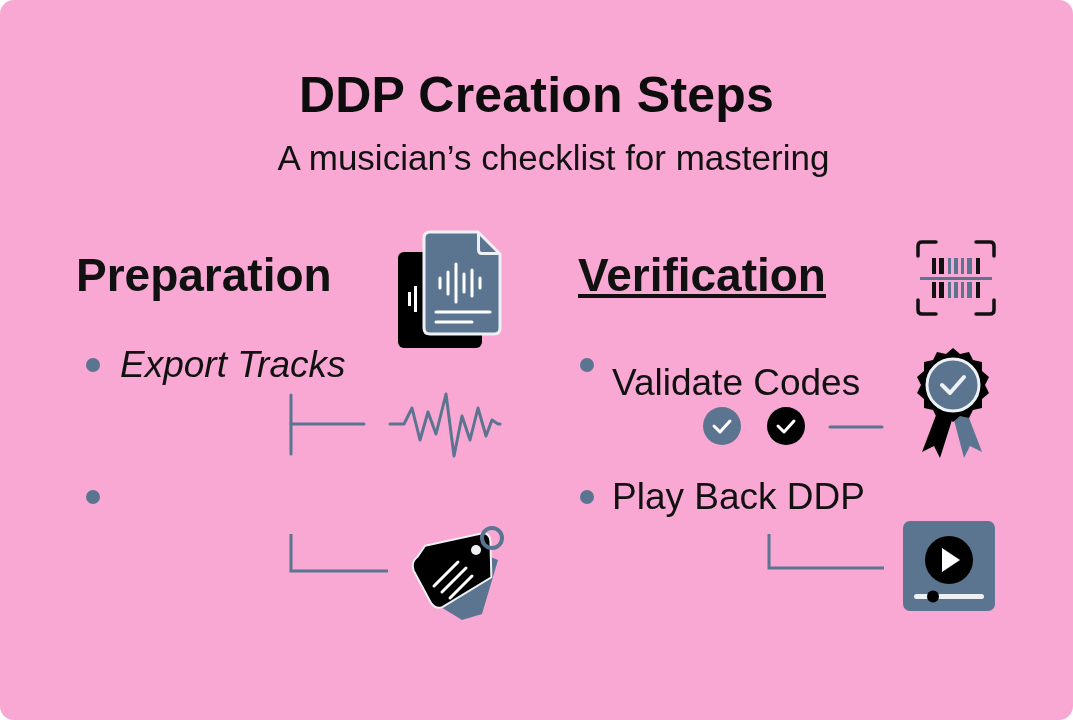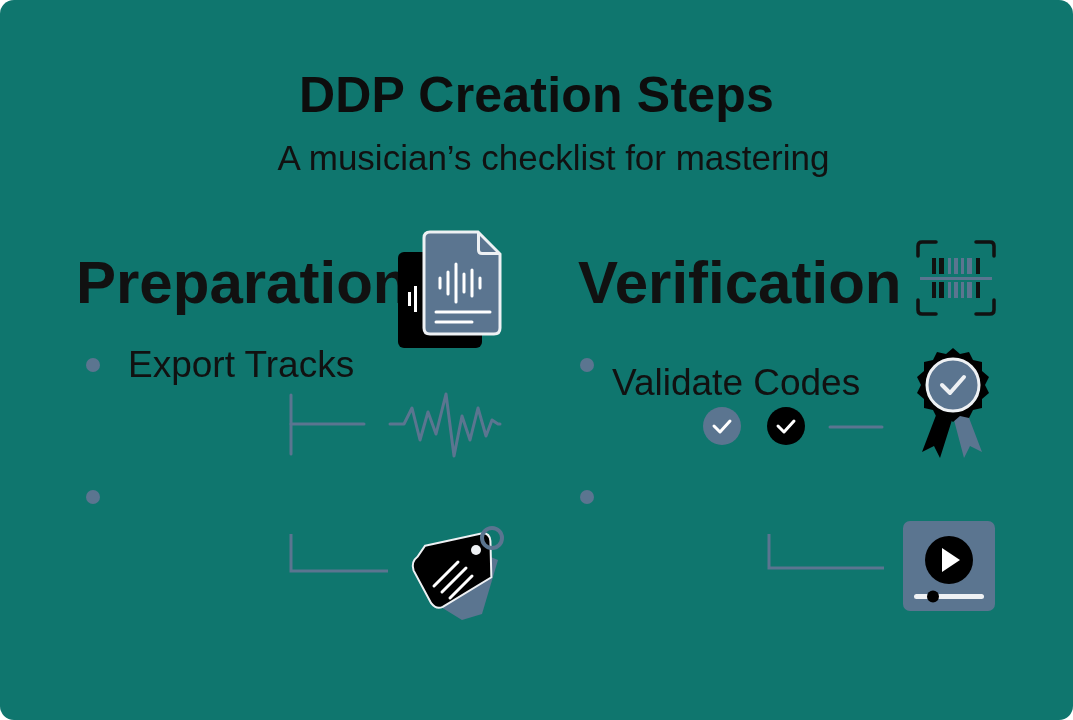--- a/index.html
+++ b/index.html
@@ -1,20 +1,20 @@
 <!DOCTYPE html>
 <html><head>
 <meta charset="utf-8">
 <style>
   html, body { margin:0; padding:0; background:#ffffff; }
   body { width:1073px; height:720px; overflow:hidden; font-family:"Liberation Sans", sans-serif; }
-  .canvas { position:absolute; left:0; top:0; width:1073px; height:720px; background:#0f766e; border-radius:14px; overflow:hidden; }
+  .canvas { position:absolute; left:0; top:0; width:1073px; height:720px; background:#f9a8d4; border-radius:14px; overflow:hidden; }
   .title { position:absolute; left:0; width:1073px; top:66px; text-align:center; font-size:50px; font-weight:700; color:#0d0d0d; letter-spacing:0.2px; }
   .subtitle { position:absolute; left:0; width:1073px; top:138px; text-align:center; font-size:35px; color:#111;padding-left:17px; }
-  .section-title { position:absolute; font-size:60px; font-weight:700; color:#111; }
+  .section-title { position:absolute; font-size:46px; font-weight:700; color:#111; }
   .bullet { position:absolute; font-size:37px; color:#111; white-space:nowrap; }
   .dot { position:absolute; width:14px; height:14px; border-radius:50%; background:#5b7590; }
   .abs { position:absolute; }
 </style>
 </head>
 <body>
 
 <div class="canvas">
 
   <div class="title">DDP Creation Steps</div>
@@ -35,21 +35,21 @@
       <line x1="62" y1="36" x2="62" y2="74"></line>
       <line x1="70" y1="46" x2="70" y2="64"></line>
       <line x1="78" y1="42" x2="78" y2="68"></line>
       <line x1="86" y1="50" x2="86" y2="60"></line>
       <line x1="42" y1="84" x2="96" y2="84"></line>
       <line x1="42" y1="94" x2="78" y2="94"></line>
     </g>
   </svg>
 
   <div class="dot" style="left:86px; top:358px;"></div>
-  <div class="bullet" style="left:128px; top:344px;">Export Tracks</div>
+  <div class="bullet" style="left:120px; top:344px;font-style:italic;">Export Tracks</div>
 
   <svg class="abs" style="left:286px; top:390px;" width="220" height="74" viewBox="0 0 220 74">
     <g fill="none" stroke="#5b7590" stroke-width="3" stroke-linecap="round" stroke-linejoin="round">
       <line x1="5" y1="5" x2="5" y2="64"></line>
       <line x1="5" y1="34" x2="78" y2="34"></line>
       <path d="M104 34 H118 L126 18 L134 50 L142 22 L150 44 L160 4 L168 66 L176 26 L184 50 L192 18 L200 46 L206 30 L212 34 H214"></path>
     </g>
   </svg>
 
   <div class="dot" style="left:86px; top:490px;"></div>
@@ -62,21 +62,21 @@
     <path d="M136 34 L190 14 Q198 12 200 20 L206 56 L162 92 Q156 96 150 90 L128 60 Q124 52 130 46 Z" fill="#000" stroke="#eef1f4" stroke-width="2" transform="rotate(8 168 54)"></path>
     <circle cx="206" cy="22" r="10" fill="none" stroke="#5b7590" stroke-width="4"></circle>
     <circle cx="190" cy="34" r="5" fill="#eef1f4"></circle>
     <g stroke="#fff" stroke-width="3" stroke-linecap="round">
       <line x1="148" y1="70" x2="172" y2="46"></line>
       <line x1="156" y1="76" x2="180" y2="52"></line>
       <line x1="164" y1="82" x2="186" y2="60"></line>
     </g>
   </svg>
 
-  <div class="section-title" style="left:578px; top:248px;">Verification</div>
+  <div class="section-title" style="left:578px; top:248px;text-decoration:underline;">Verification</div>
 
   <svg class="abs" style="left:914px; top:238px;" width="84" height="82" viewBox="0 0 84 82">
     <g fill="none" stroke="#111" stroke-width="3.5" stroke-linecap="round">
       <path d="M4 18 V8 Q4 4 8 4 H22"></path>
       <path d="M62 4 H76 Q80 4 80 8 V18"></path>
       <path d="M4 62 V72 Q4 76 8 76 H22"></path>
       <path d="M62 76 H76 Q80 76 80 72 V62"></path>
     </g>
     <g>
       <rect x="18" y="20" width="4" height="16" fill="#111"></rect>
@@ -114,20 +114,21 @@
 
   <svg class="abs" style="left:908px; top:346px;" width="90" height="116" viewBox="0 0 90 116">
     <path d="M30 64 L14 106 L26 100 L32 112 L44 74 Z" fill="#000"></path>
     <path d="M58 64 L74 106 L62 100 L56 112 L46 74 Z" fill="#5b7590"></path>
     <path d="M45 2 L52 8 L61 6 L65 14 L74 16 L74 25 L81 31 L77 39 L81 47 L74 53 L74 62 L65 64 L61 72 L52 70 L45 76 L38 70 L29 72 L25 64 L16 62 L16 53 L9 47 L13 39 L9 31 L16 25 L16 16 L25 14 L29 6 L38 8 Z" fill="#000"></path>
     <circle cx="45" cy="39" r="26" fill="#5b7590" stroke="#eef1f4" stroke-width="3"></circle>
     <polyline points="34,39 42,47 56,31" fill="none" stroke="#eef1f4" stroke-width="4" stroke-linecap="round" stroke-linejoin="round"></polyline>
   </svg>
 
   <div class="dot" style="left:580px; top:490px;"></div>
+  <div class="bullet" style="left:612px; top:476px;">Play Back DDP</div>
 
   <svg class="abs" style="left:766px; top:532px;" width="122" height="40" viewBox="0 0 122 40">
     <polyline points="3,2 3,36 118,36" fill="none" stroke="#5b7590" stroke-width="3"></polyline>
   </svg>
 
   <svg class="abs" style="left:902px; top:520px;" width="94" height="92" viewBox="0 0 94 92">
     <rect x="1" y="1" width="92" height="90" rx="7" fill="#5b7590"></rect>
     <circle cx="47" cy="40" r="24" fill="#000"></circle>
     <path d="M40 28 L58 40 L40 52 Z" fill="#fff"></path>
     <rect x="12" y="74" width="70" height="5" rx="2.5" fill="#eef1f4"></rect>

